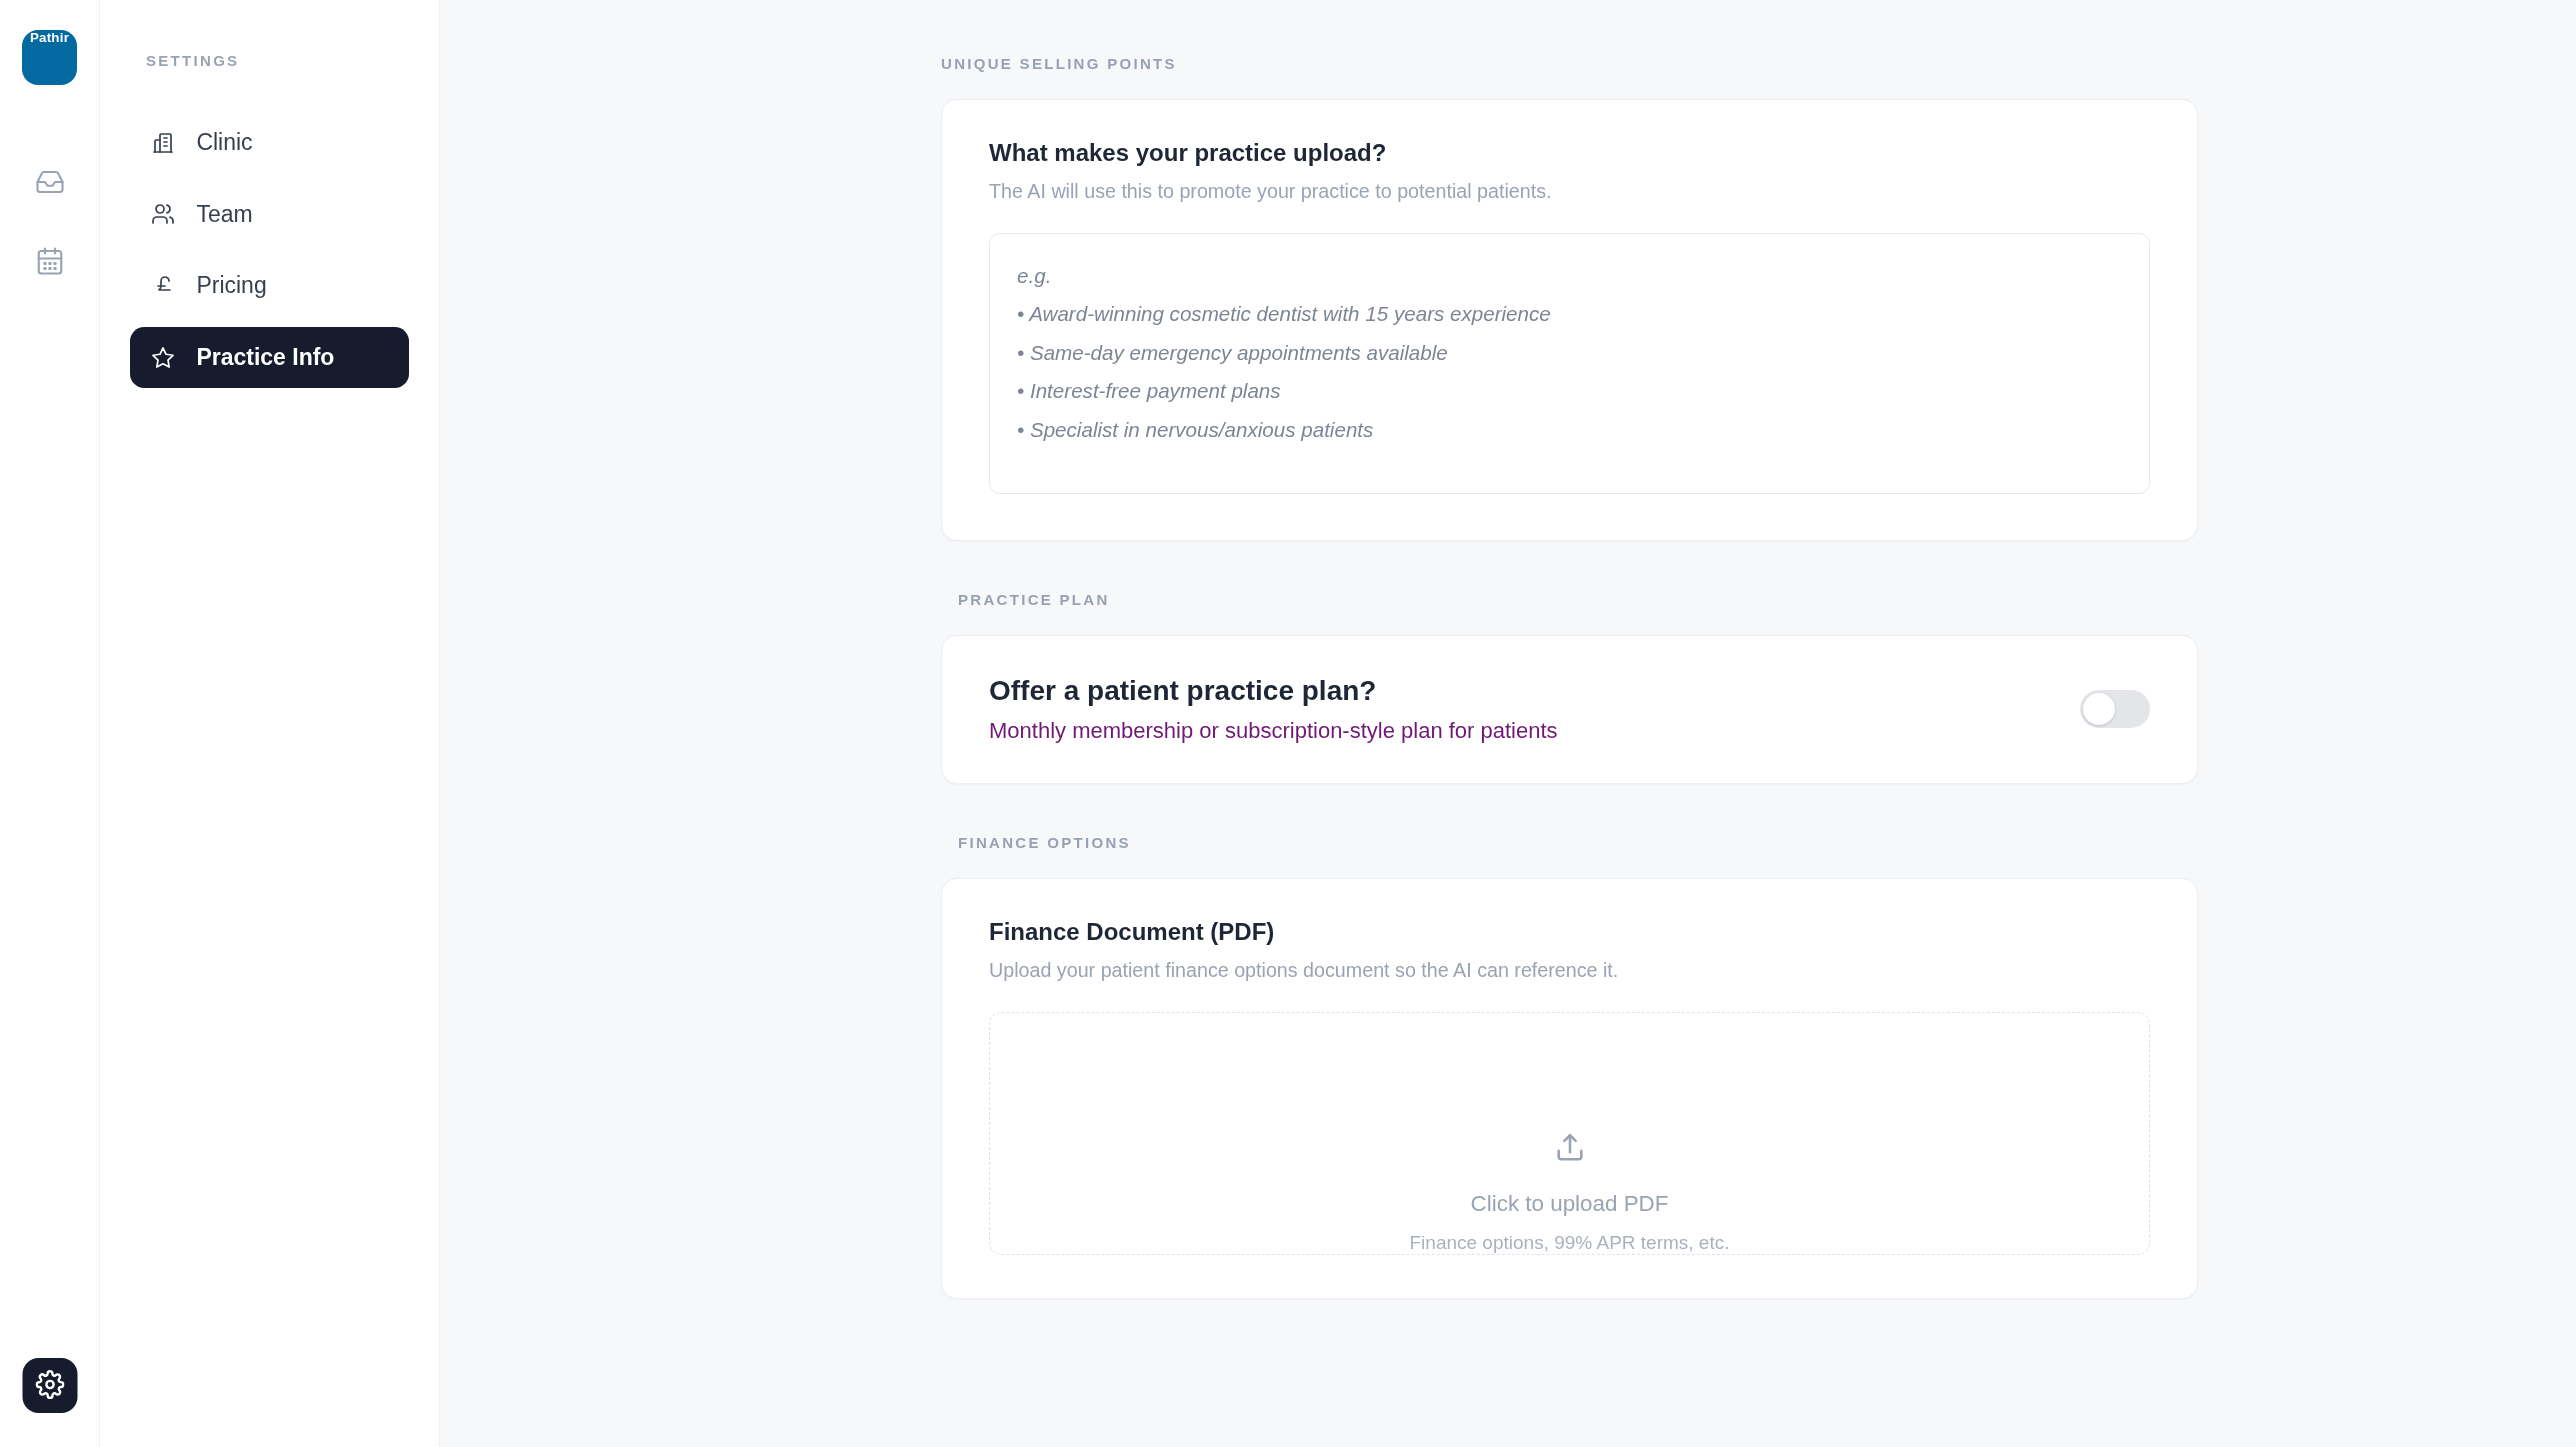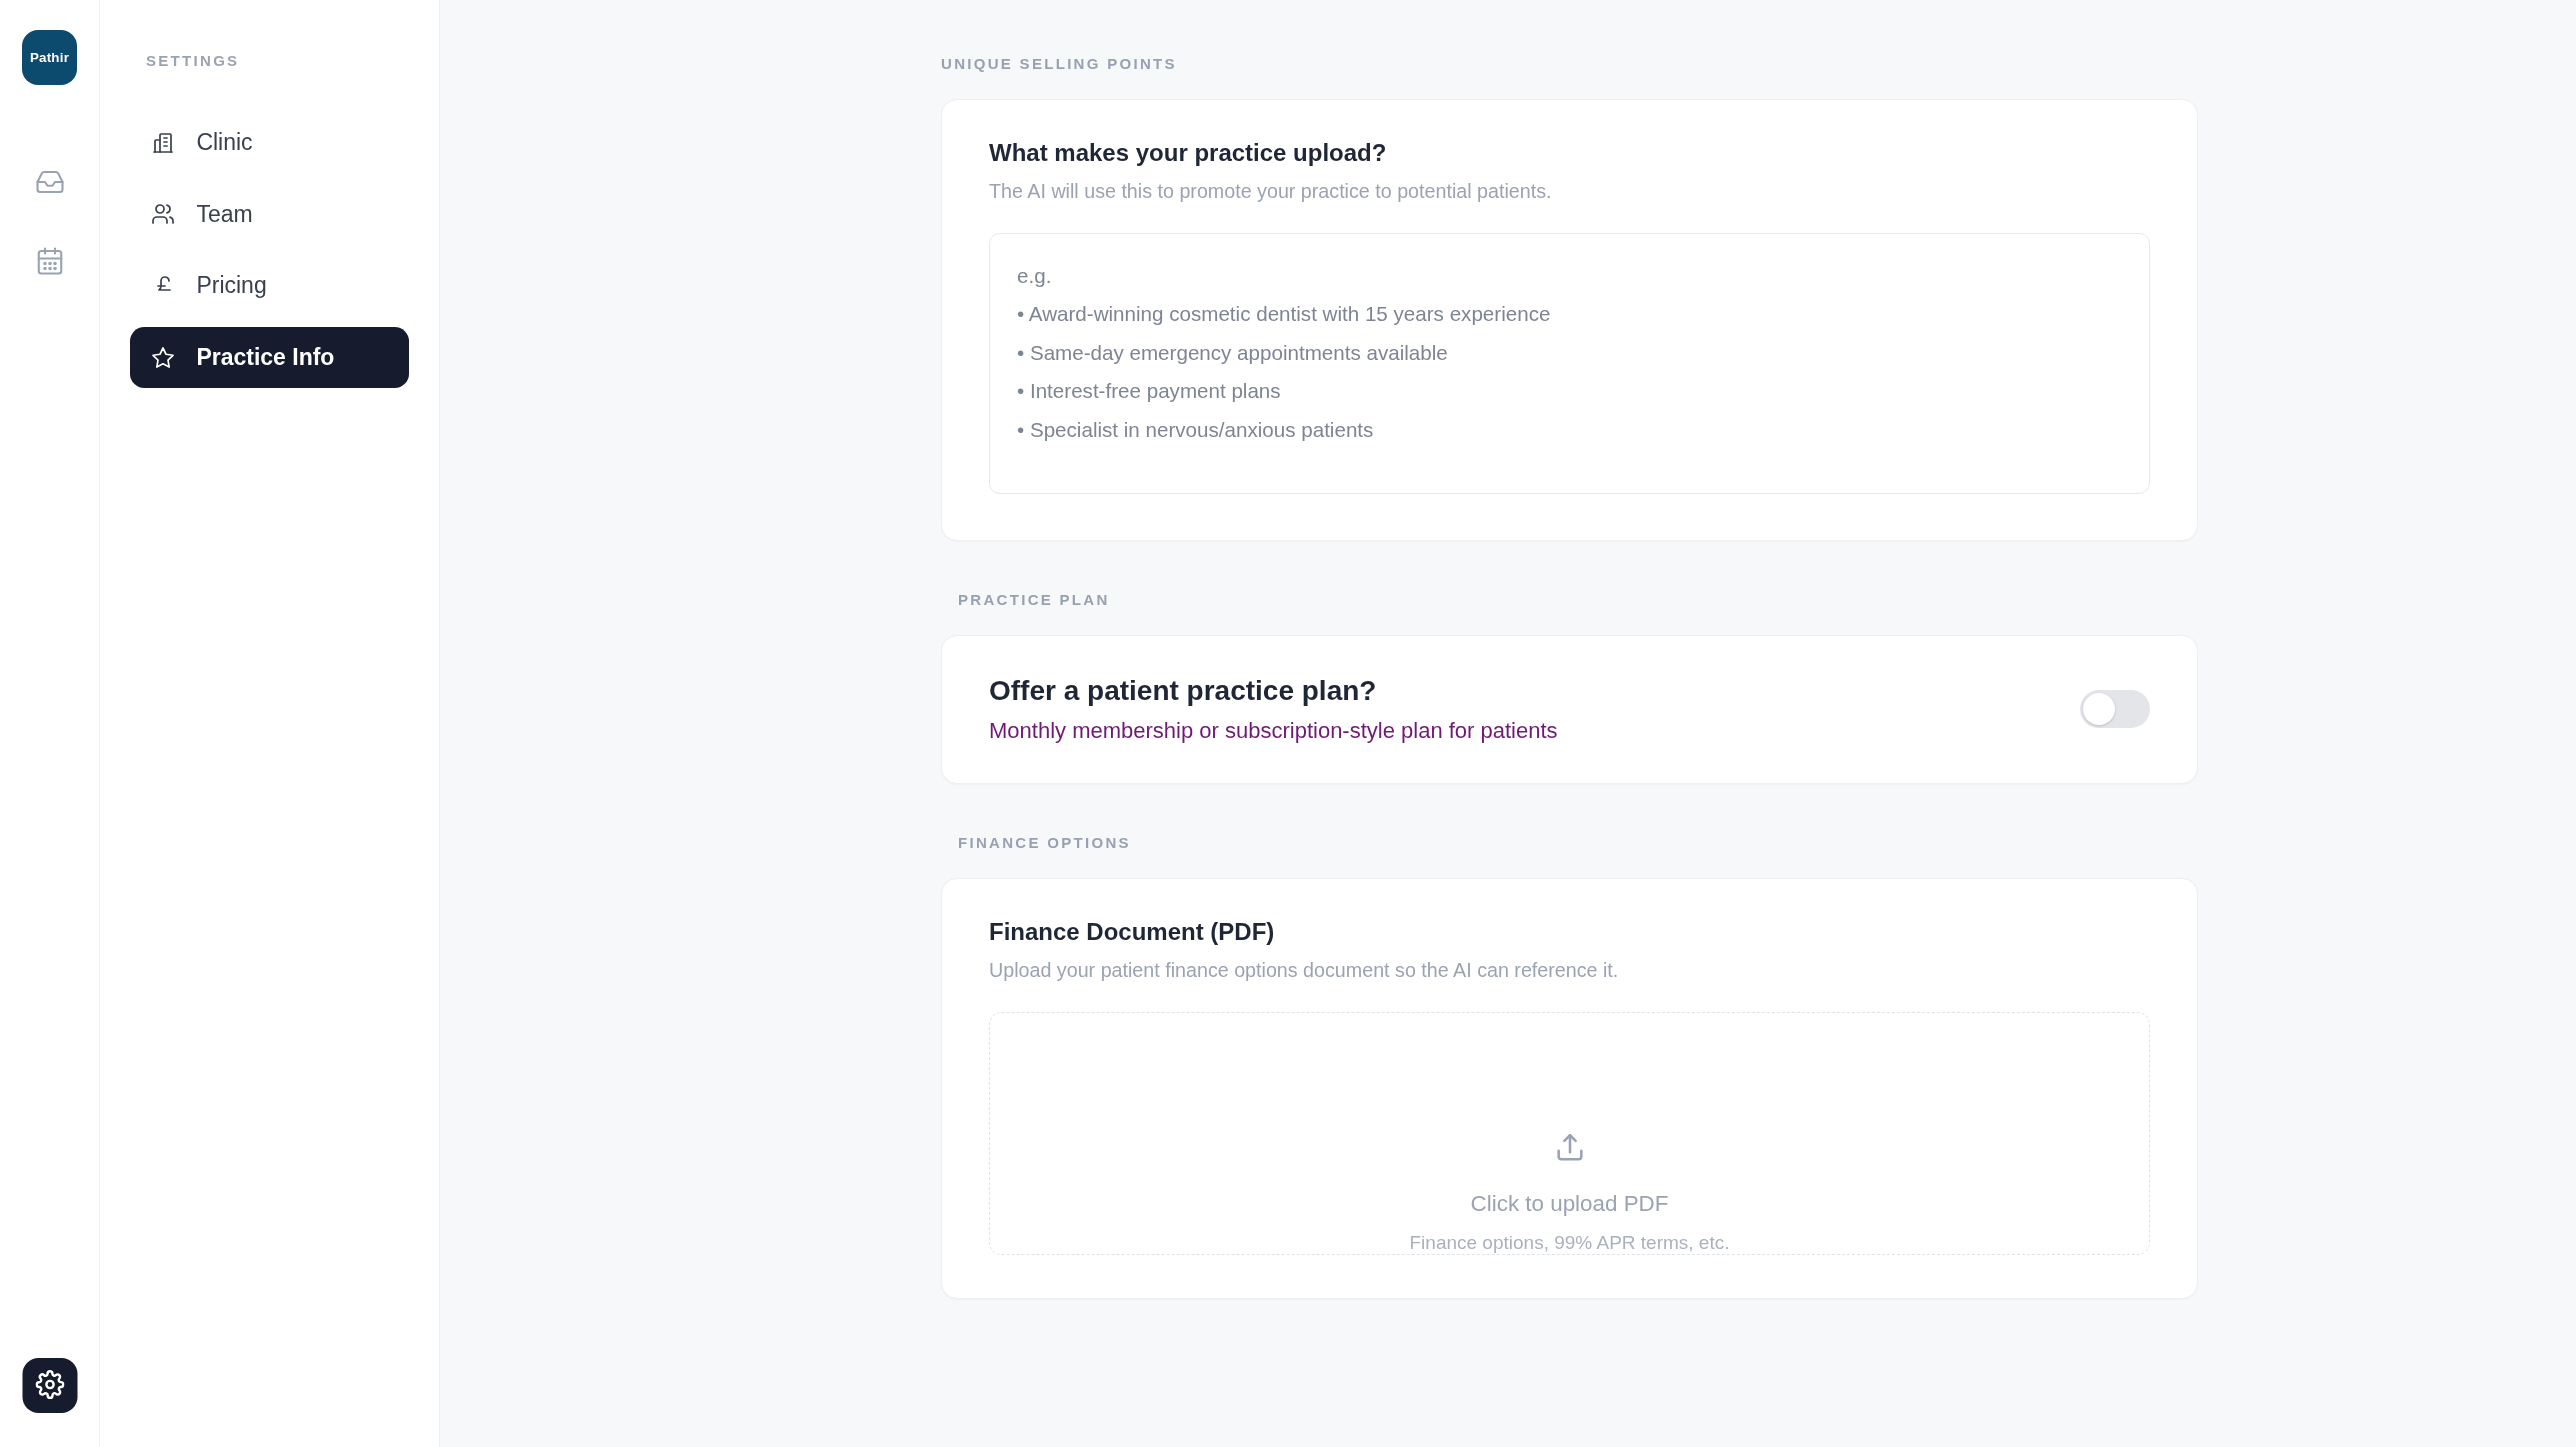--- a/index.html
+++ b/index.html
@@ -31,23 +31,22 @@
     flex-direction: column;
     align-items: center;
     padding-top: 30px;
     position: relative;
   }
 
   .brand-logo {
     width: 55px;
     height: 55px;
     border-radius: 16px;
-    background: #0c4a6e;
-    display: flex;
-    align-items: center;
+    background: #0369a1;
+    display: flex;
     justify-content: center;
     margin-bottom: 70px;
   }
   .brand-logo-text {
     color: #ffffff;
     font-size: 13.4px;
     font-weight: 700;
     letter-spacing: 0.2px;
     font-family: "Liberation Sans", sans-serif;
   }
@@ -174,20 +173,21 @@
     padding: 23px 27px;
     font-family: "Liberation Sans", sans-serif;
     font-size: 20.6px;
     line-height: 1.87;
     color: #1d4ed8;
     resize: none;
     outline: none;
     background: #ffffff;
     white-space: pre;
     overflow: hidden;
+    font-style: italic;
   }
   .usp-textarea::placeholder { color: #7d8594; }
 
   
   .row-card {
     background: #ffffff;
     border: 0.9px solid #edeff3;
     border-radius: 16px;
     padding: 39px 47px;
     display: flex;

